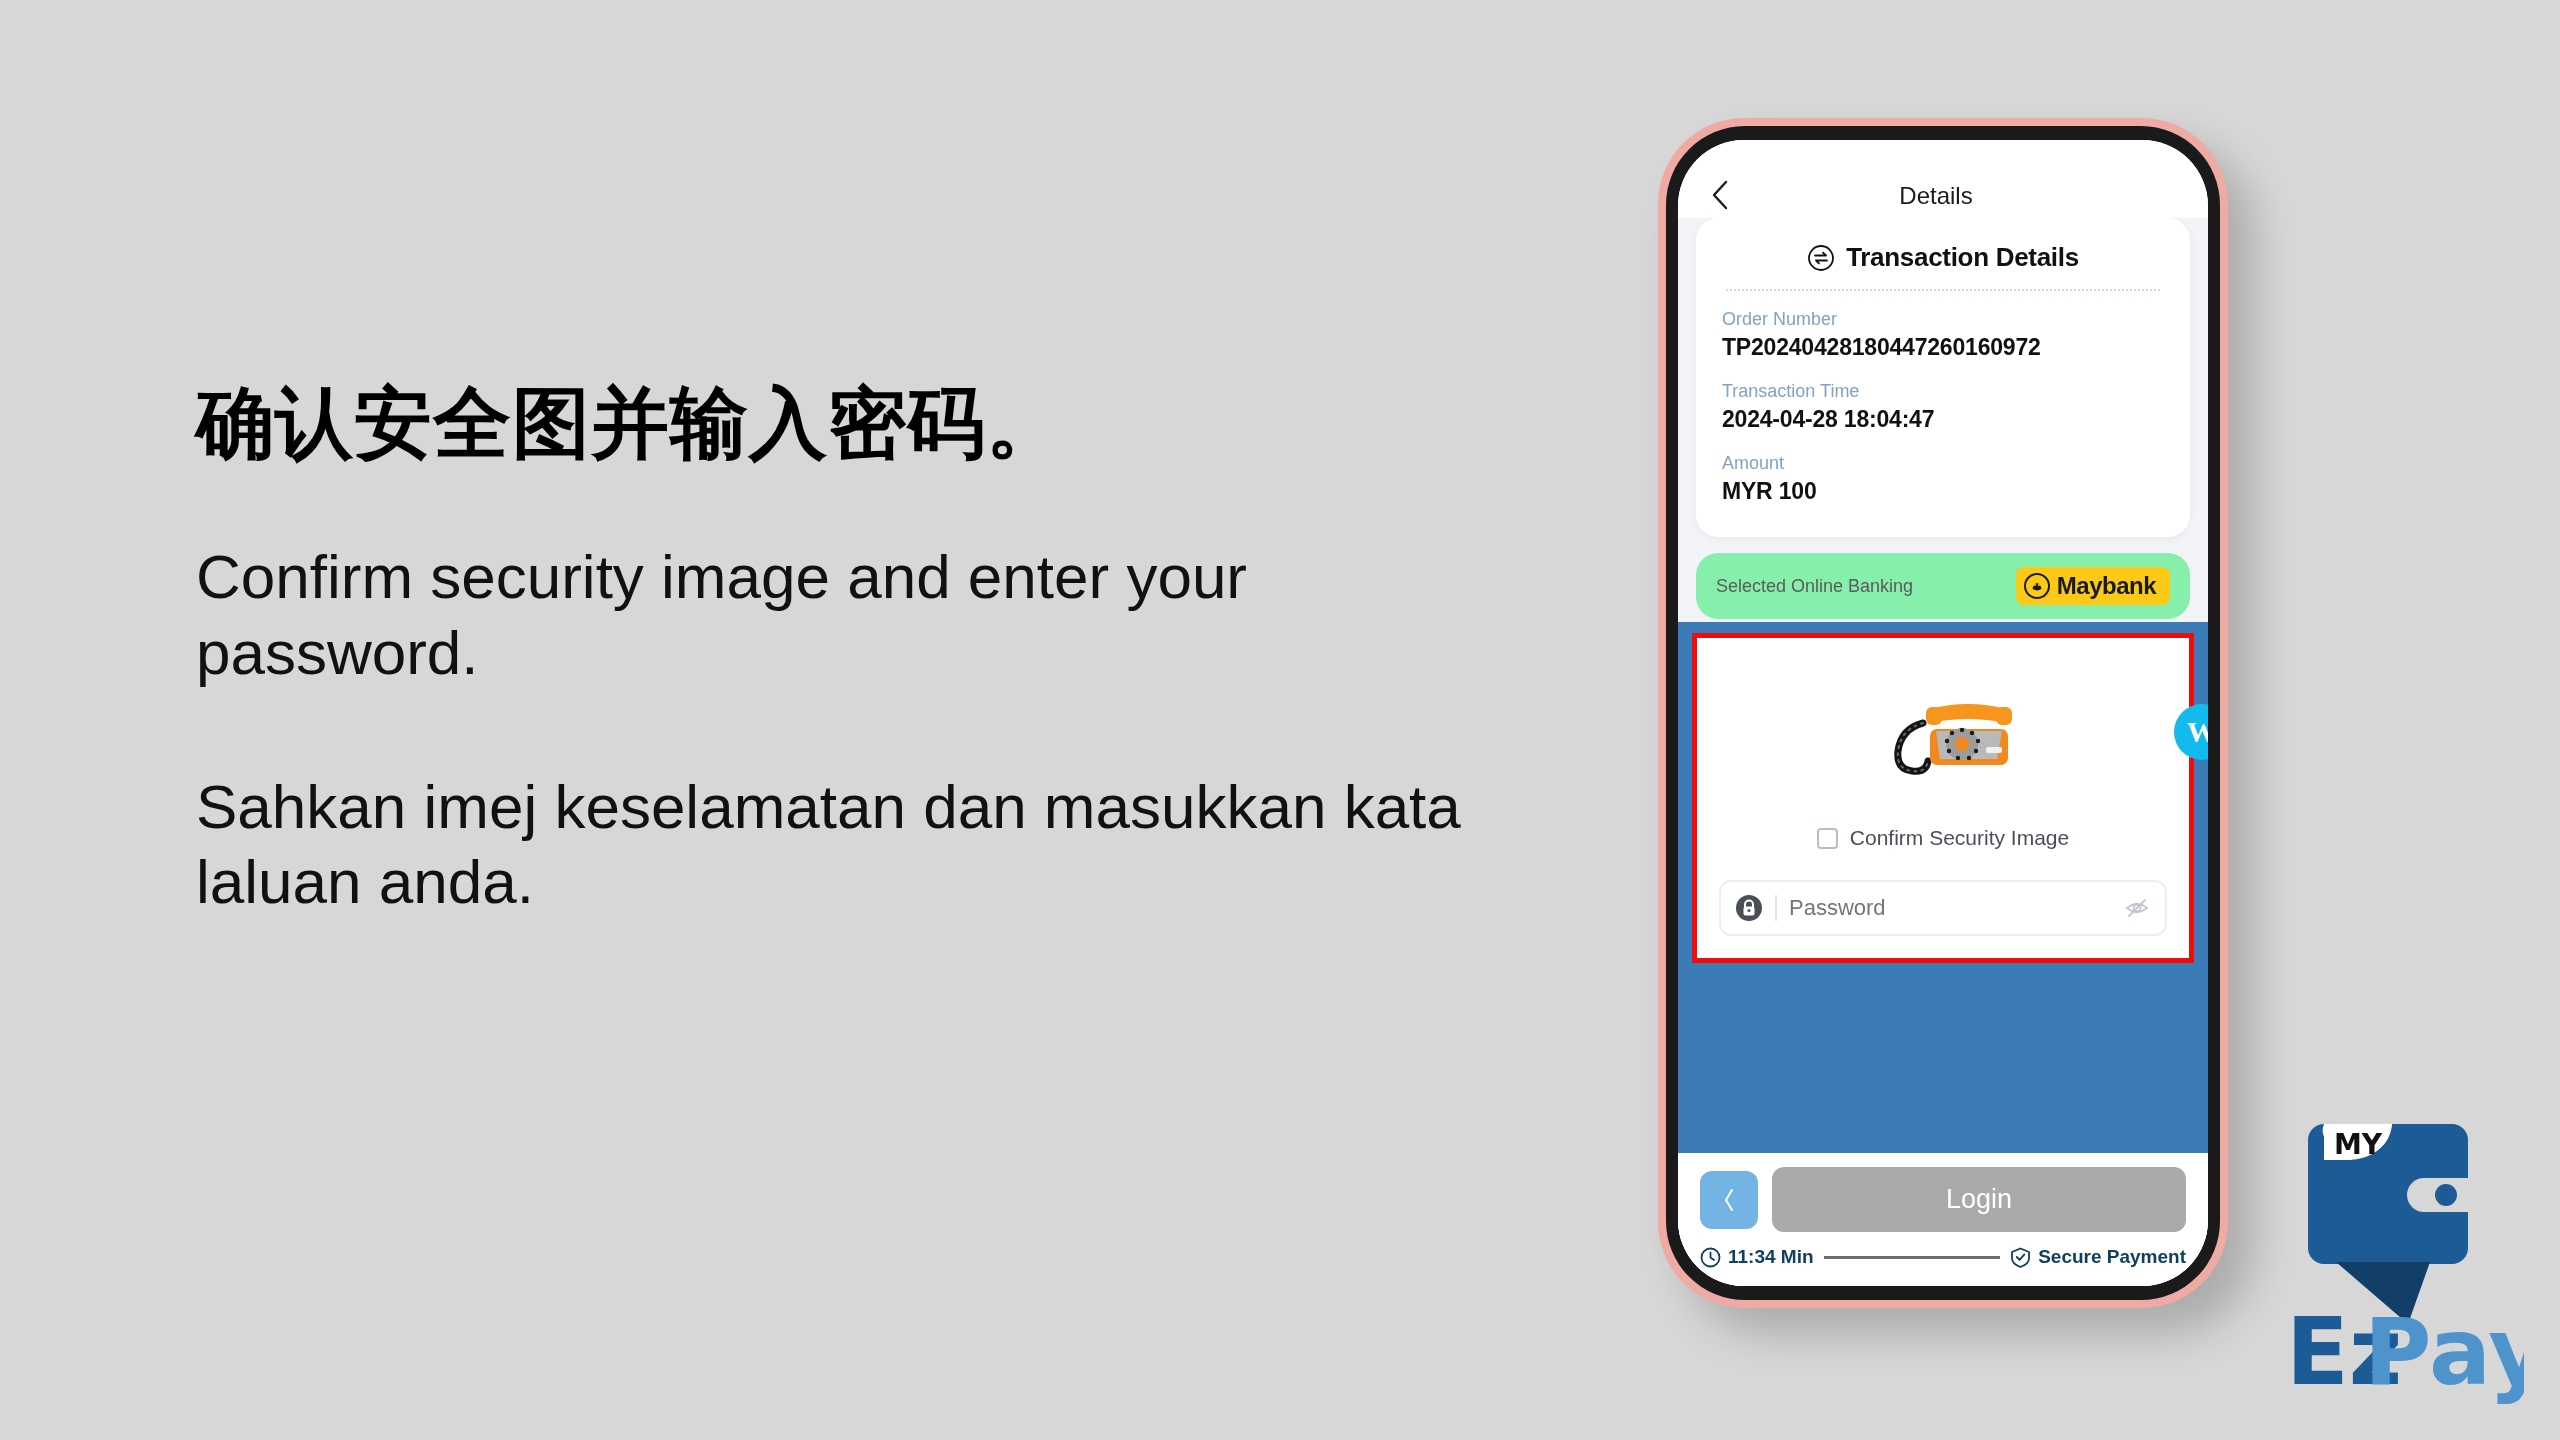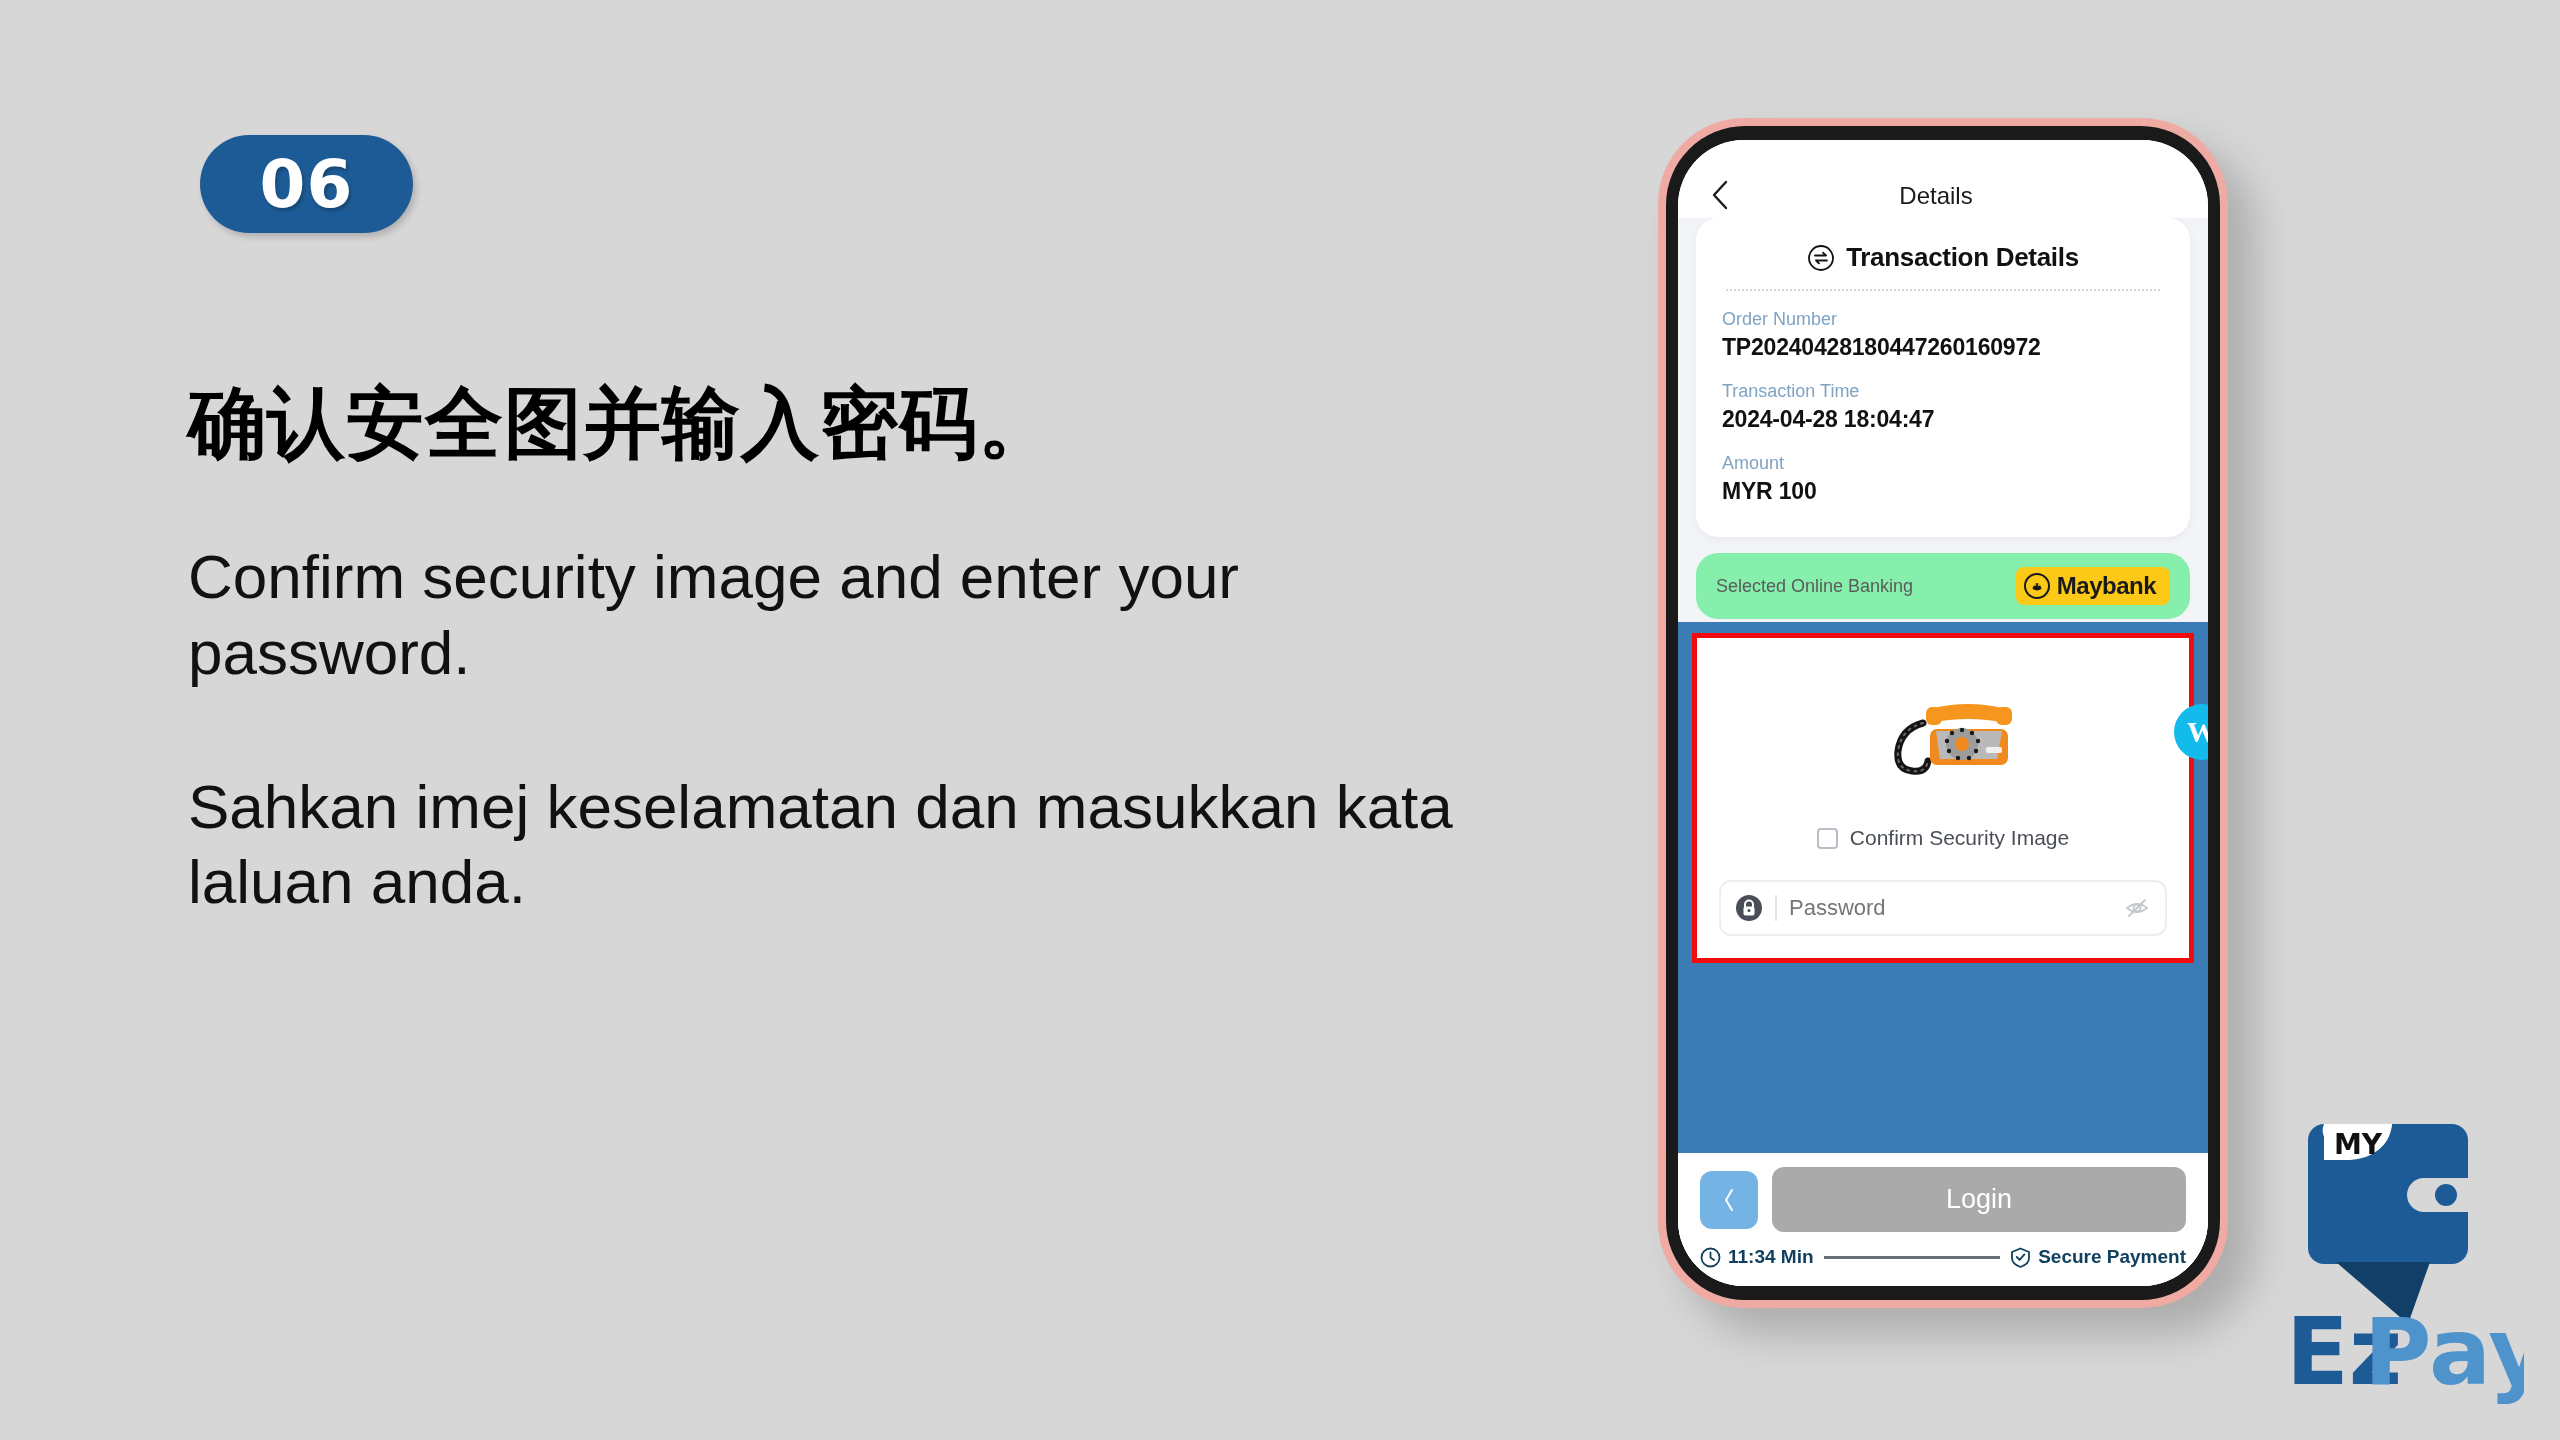--- a/index.html
+++ b/index.html
@@ -22,21 +22,21 @@
   }
   .step-badge-num {
     color: #ffffff;
     font-size: 66px;
     font-weight: 700;
     letter-spacing: 1px;
     font-family: "DejaVu Sans", sans-serif;
     text-shadow: 2px 3px 3px rgba(0,0,0,0.22);
   }
 
-  .copy-block { position: absolute; left: 188px; top: 380px; width: 1340px; }
+  .copy-block { position: absolute; left: 196px; top: 380px; width: 1340px; }
   .line-zh {
     font-family: "DejaVu Sans", sans-serif;
     font-size: 78px; font-weight: 700; color: #000;
     letter-spacing: 1px; line-height: 1.12;
     white-space: nowrap;
   }
   .line-en {
     margin-top: 72px;
     font-family: "Liberation Sans", sans-serif;
     font-size: 62px; font-weight: 400; color: #111;
@@ -219,23 +219,20 @@
   .brand {
     position: absolute; right: 36px; bottom: 28px;
     width: 236px; height: 296px;
   }
 </style>
 </head>
 <body>
 
 <div class="stage">
 
-  <div class="step-badge">
-    <span class="step-badge-num">06</span>
-  </div>
 
   <div class="copy-block">
     <div class="line-zh">确认安全图并输入密码。</div>
     <div class="line-en">Confirm security image and enter your password.</div>
     <div class="line-ms">Sahkan imej keselamatan dan masukkan kata laluan anda.</div>
   </div>
 
   <div class="phone">
     <div class="phone-bezel">
       <div class="phone-screen">

